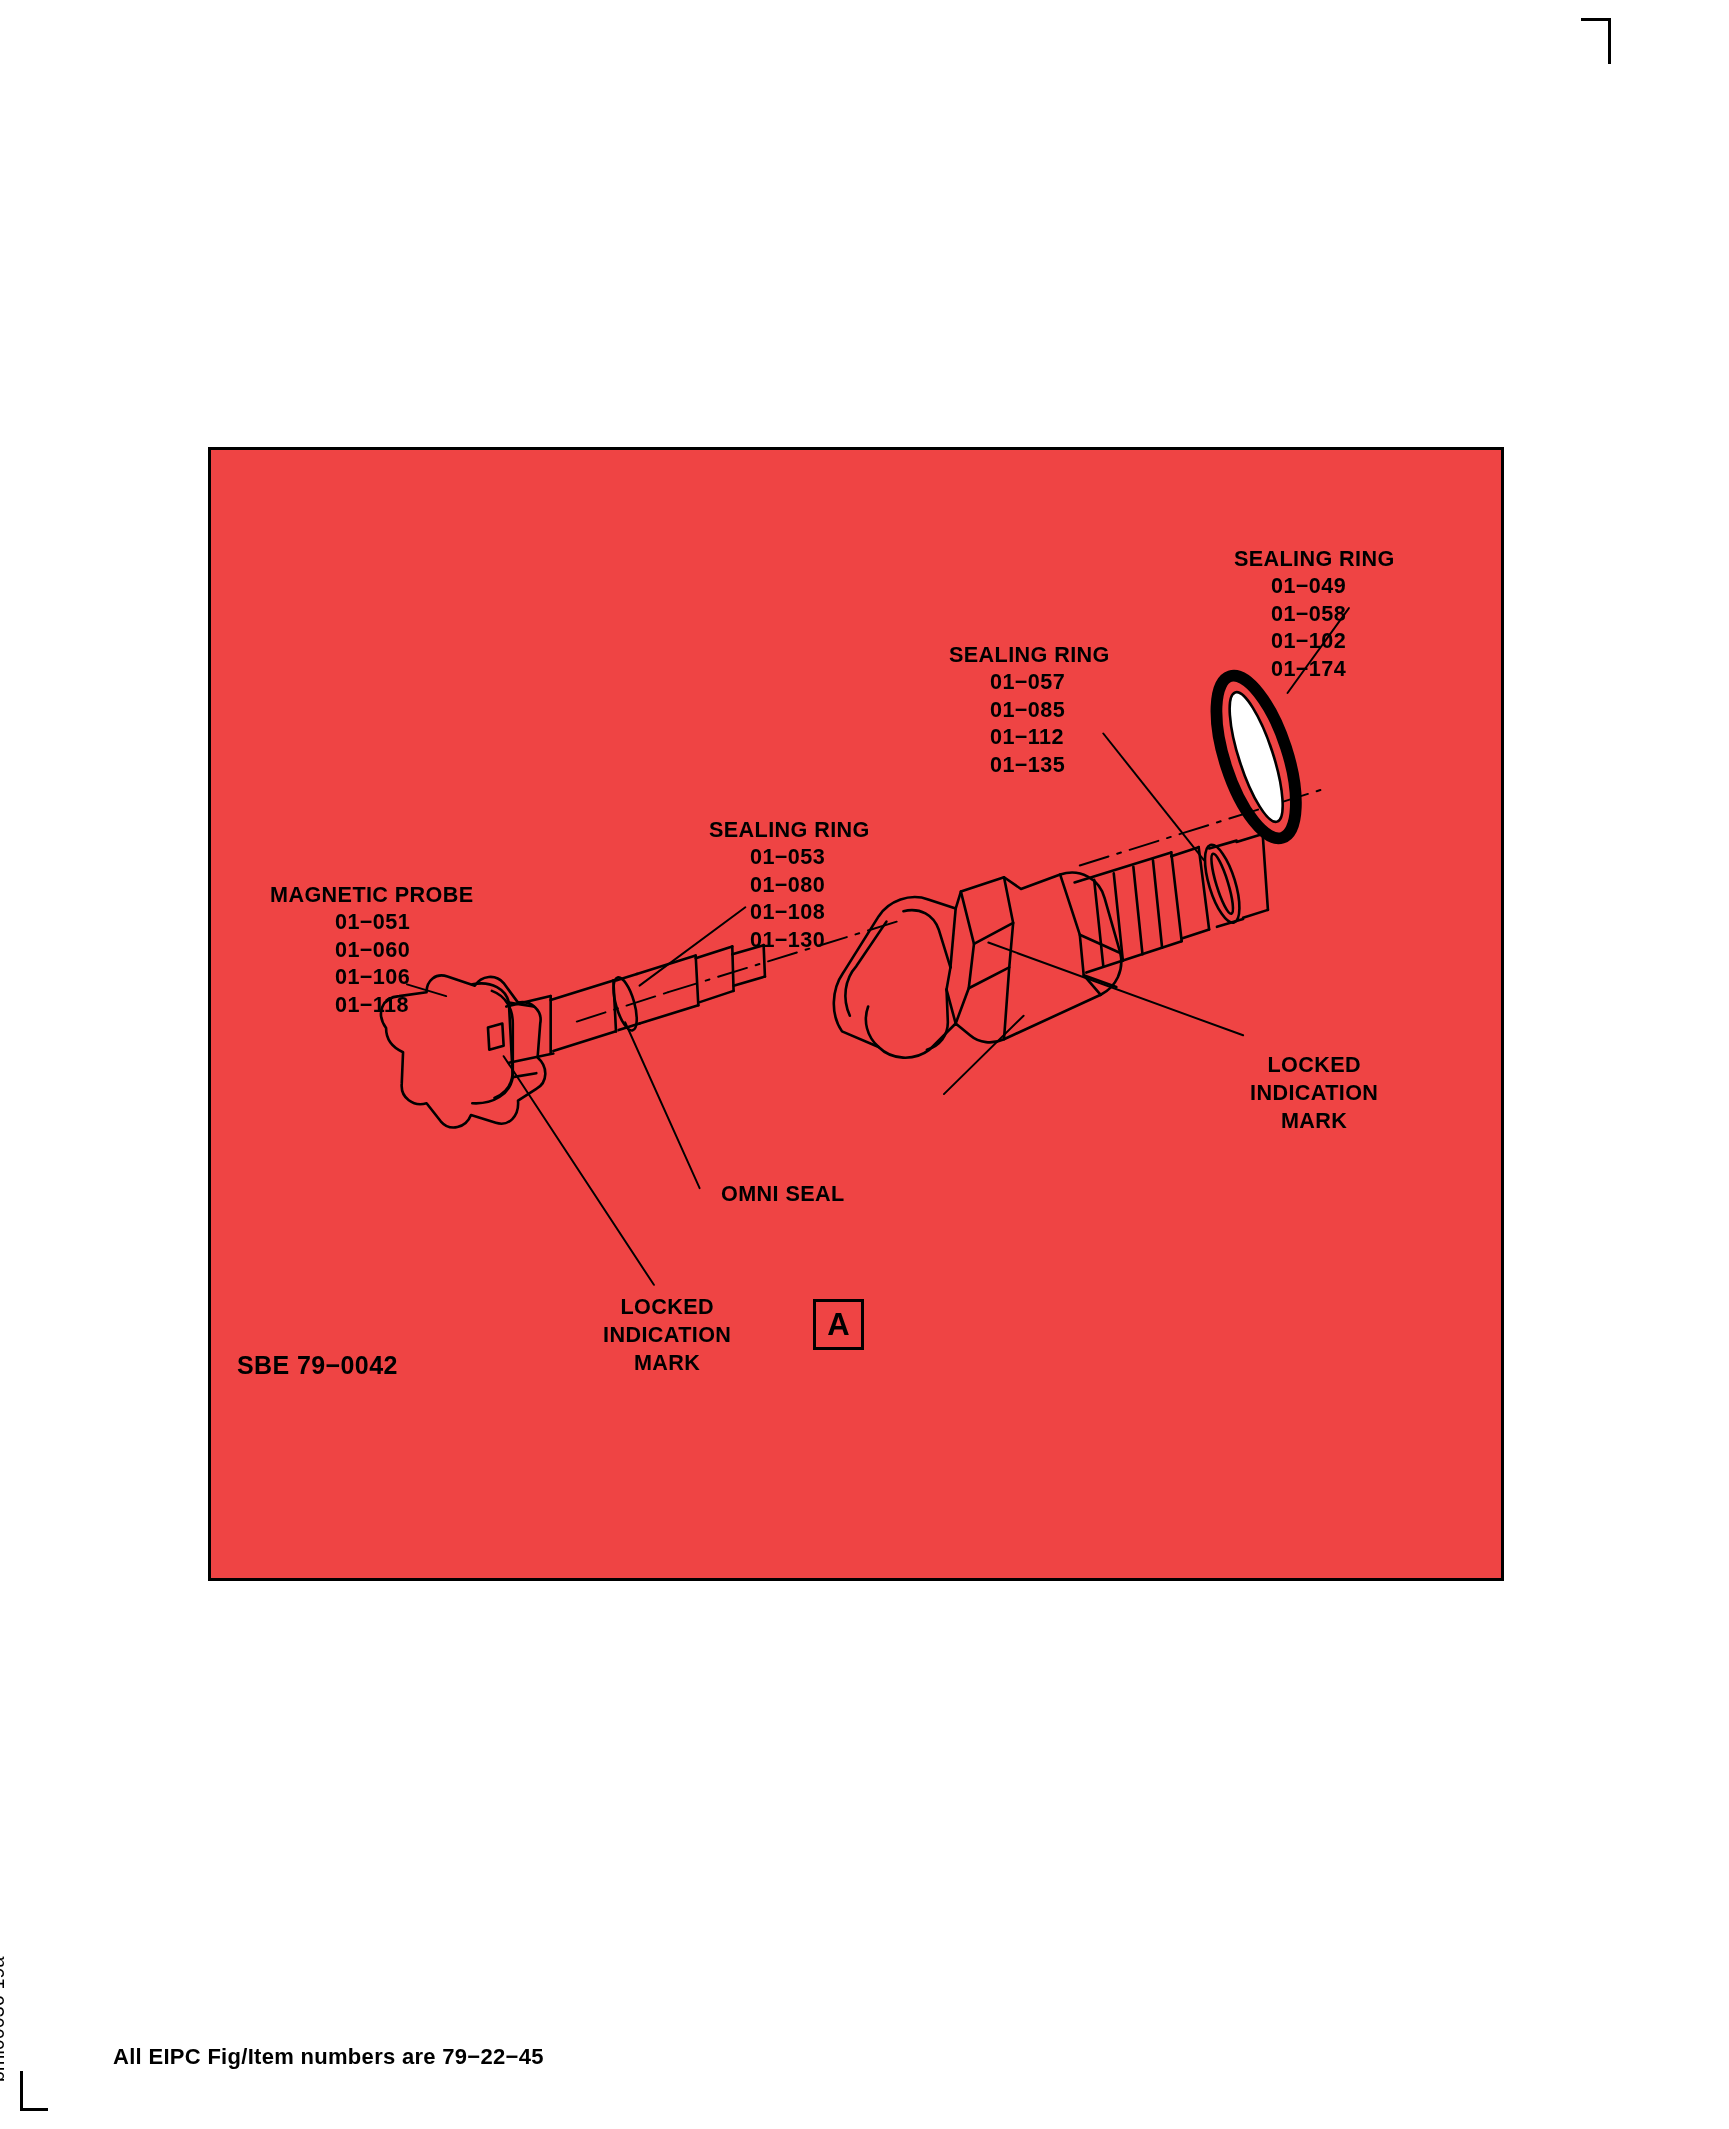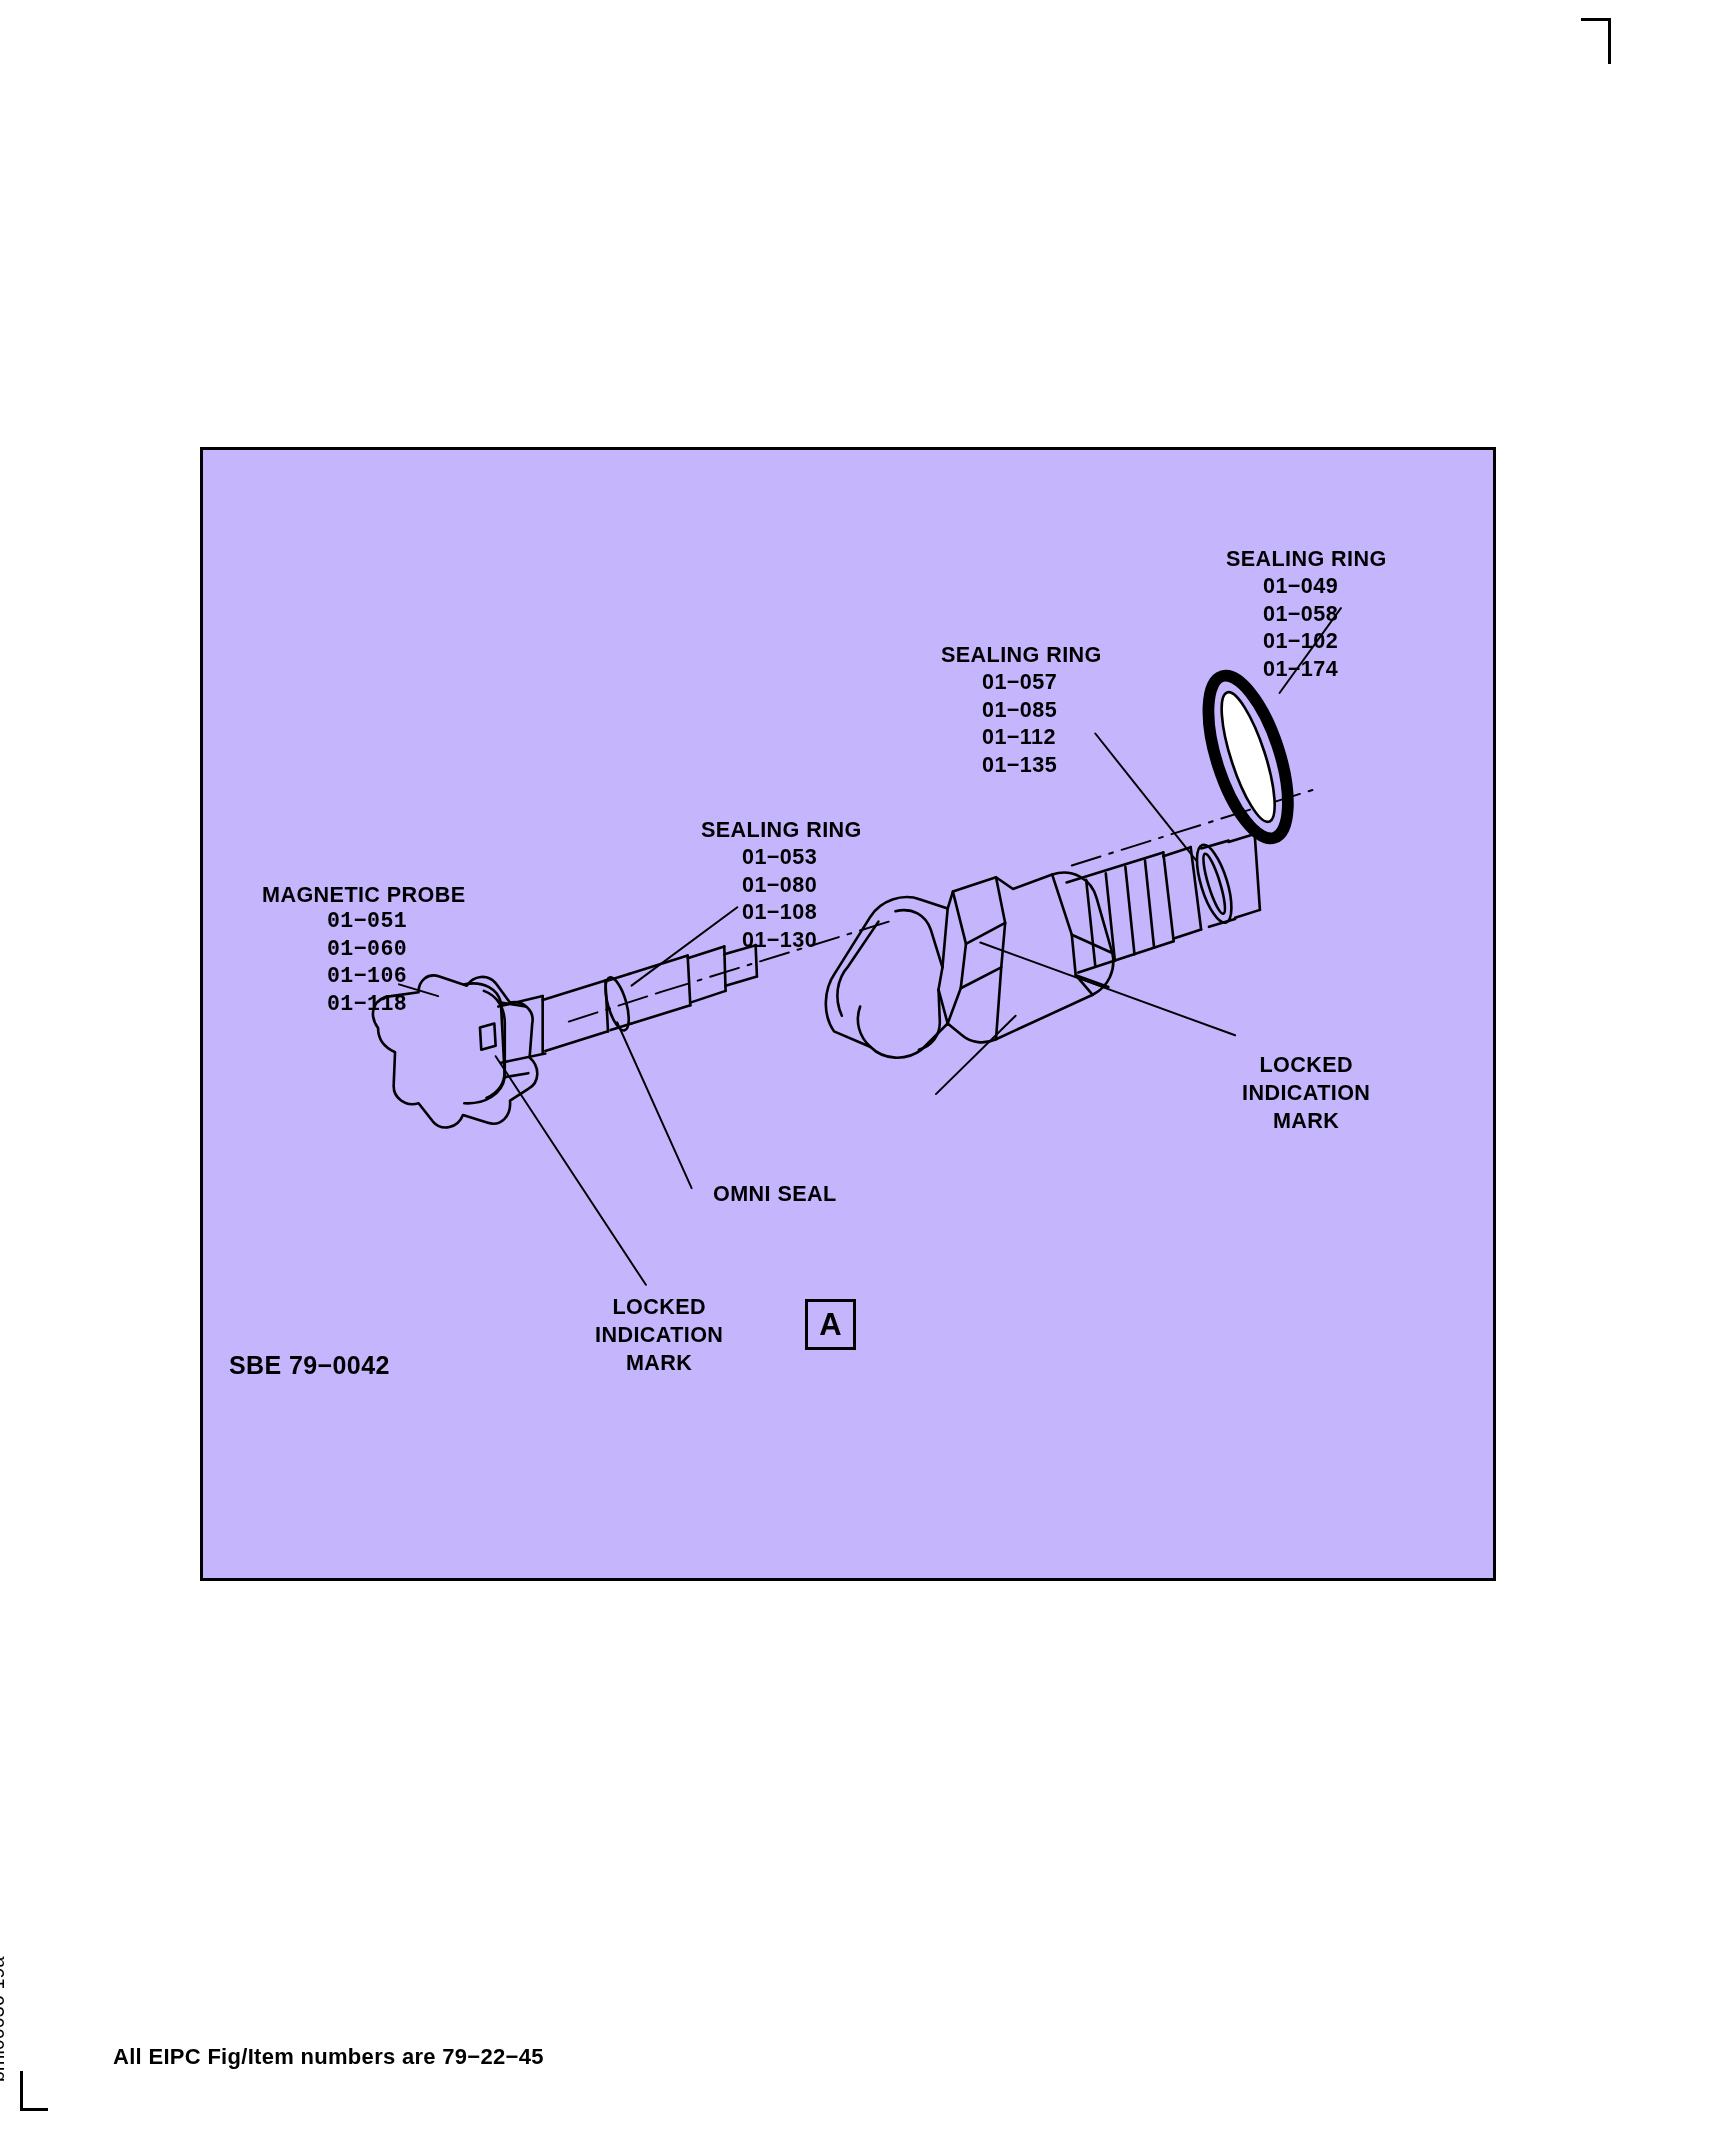--- a/index.html
+++ b/index.html
@@ -57,27 +57,27 @@
     bottom: 59px;
     font-size: 22px;
     font-weight: bold;
     letter-spacing: 0.3px;
     white-space: nowrap;
   }
 
   
   .figure-frame {
     position: absolute;
-    left: 200px;
+    left: 208px;
     top: 447px;
     width: 1296px;
     height: 1134px;
     border: 3.3px solid #000;
     box-sizing: border-box;
-    background: #c4b5fd;
+    background: #ef4444;
   }
 
   .figure-inner {
     position: absolute;
     inset: 0;
   }
 
   
   .callout {
     position: absolute;
@@ -103,21 +103,21 @@
   .c-sealing-ring-mid { left: 738px; top: 191px; }
   .c-sealing-ring-mid .ttl { margin-left: 0; }
   .c-sealing-ring-mid .num { margin-left: 41px; }
 
   .c-sealing-ring-left { left: 498px; top: 366px; }
   .c-sealing-ring-left .ttl { margin-left: 0; }
   .c-sealing-ring-left .num { margin-left: 41px; }
 
   .c-magnetic-probe { left: 59px; top: 431px; }
   .c-magnetic-probe .ttl { margin-left: 0; }
-  .c-magnetic-probe .num { margin-left: 65px; font-family: Liberation Mono, monospace; }
+  .c-magnetic-probe .num { margin-left: 65px; }
 
   .c-body-unit { left: 653px; top: 653px; }
   .c-body-unit .ttl { margin-left: 11.8px; }
   .c-body-unit .num { margin-left: 23.5px; }
 
   .c-locked-right {
     left: 1039px; top: 601px; text-align: center; line-height: 1.3;
   }
   .c-locked-bottom {
     left: 392px; top: 843px; text-align: center; line-height: 1.3;

